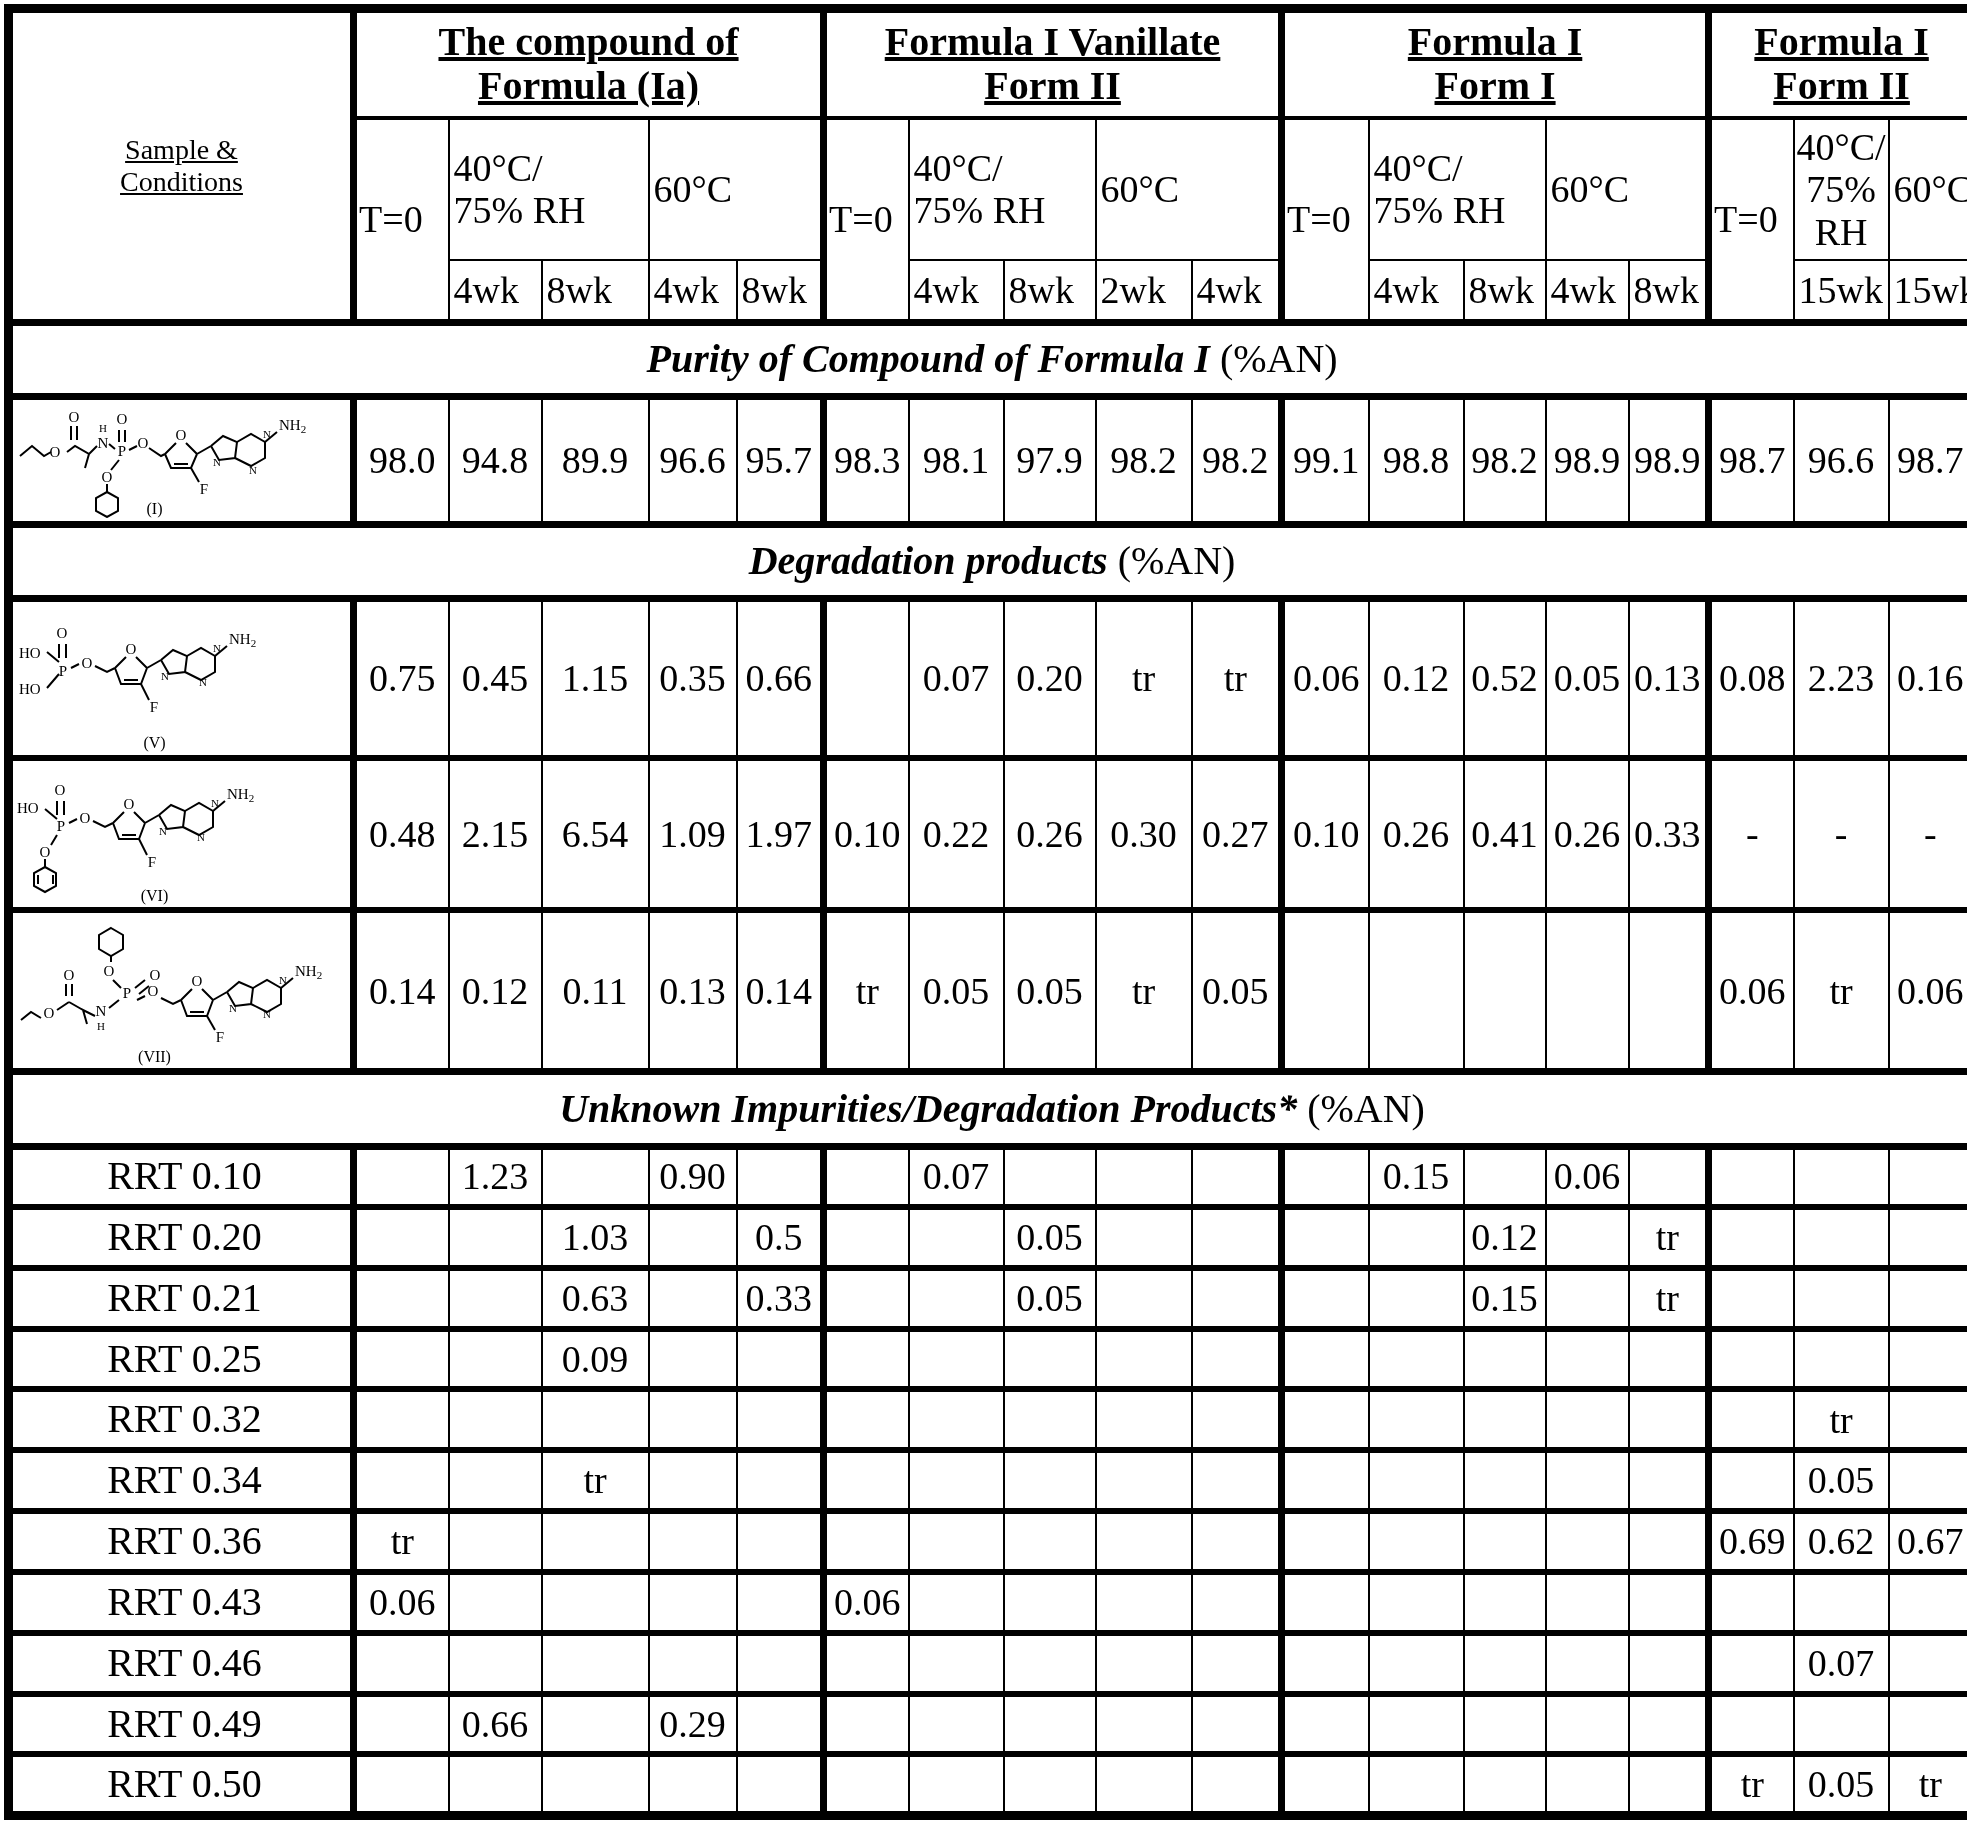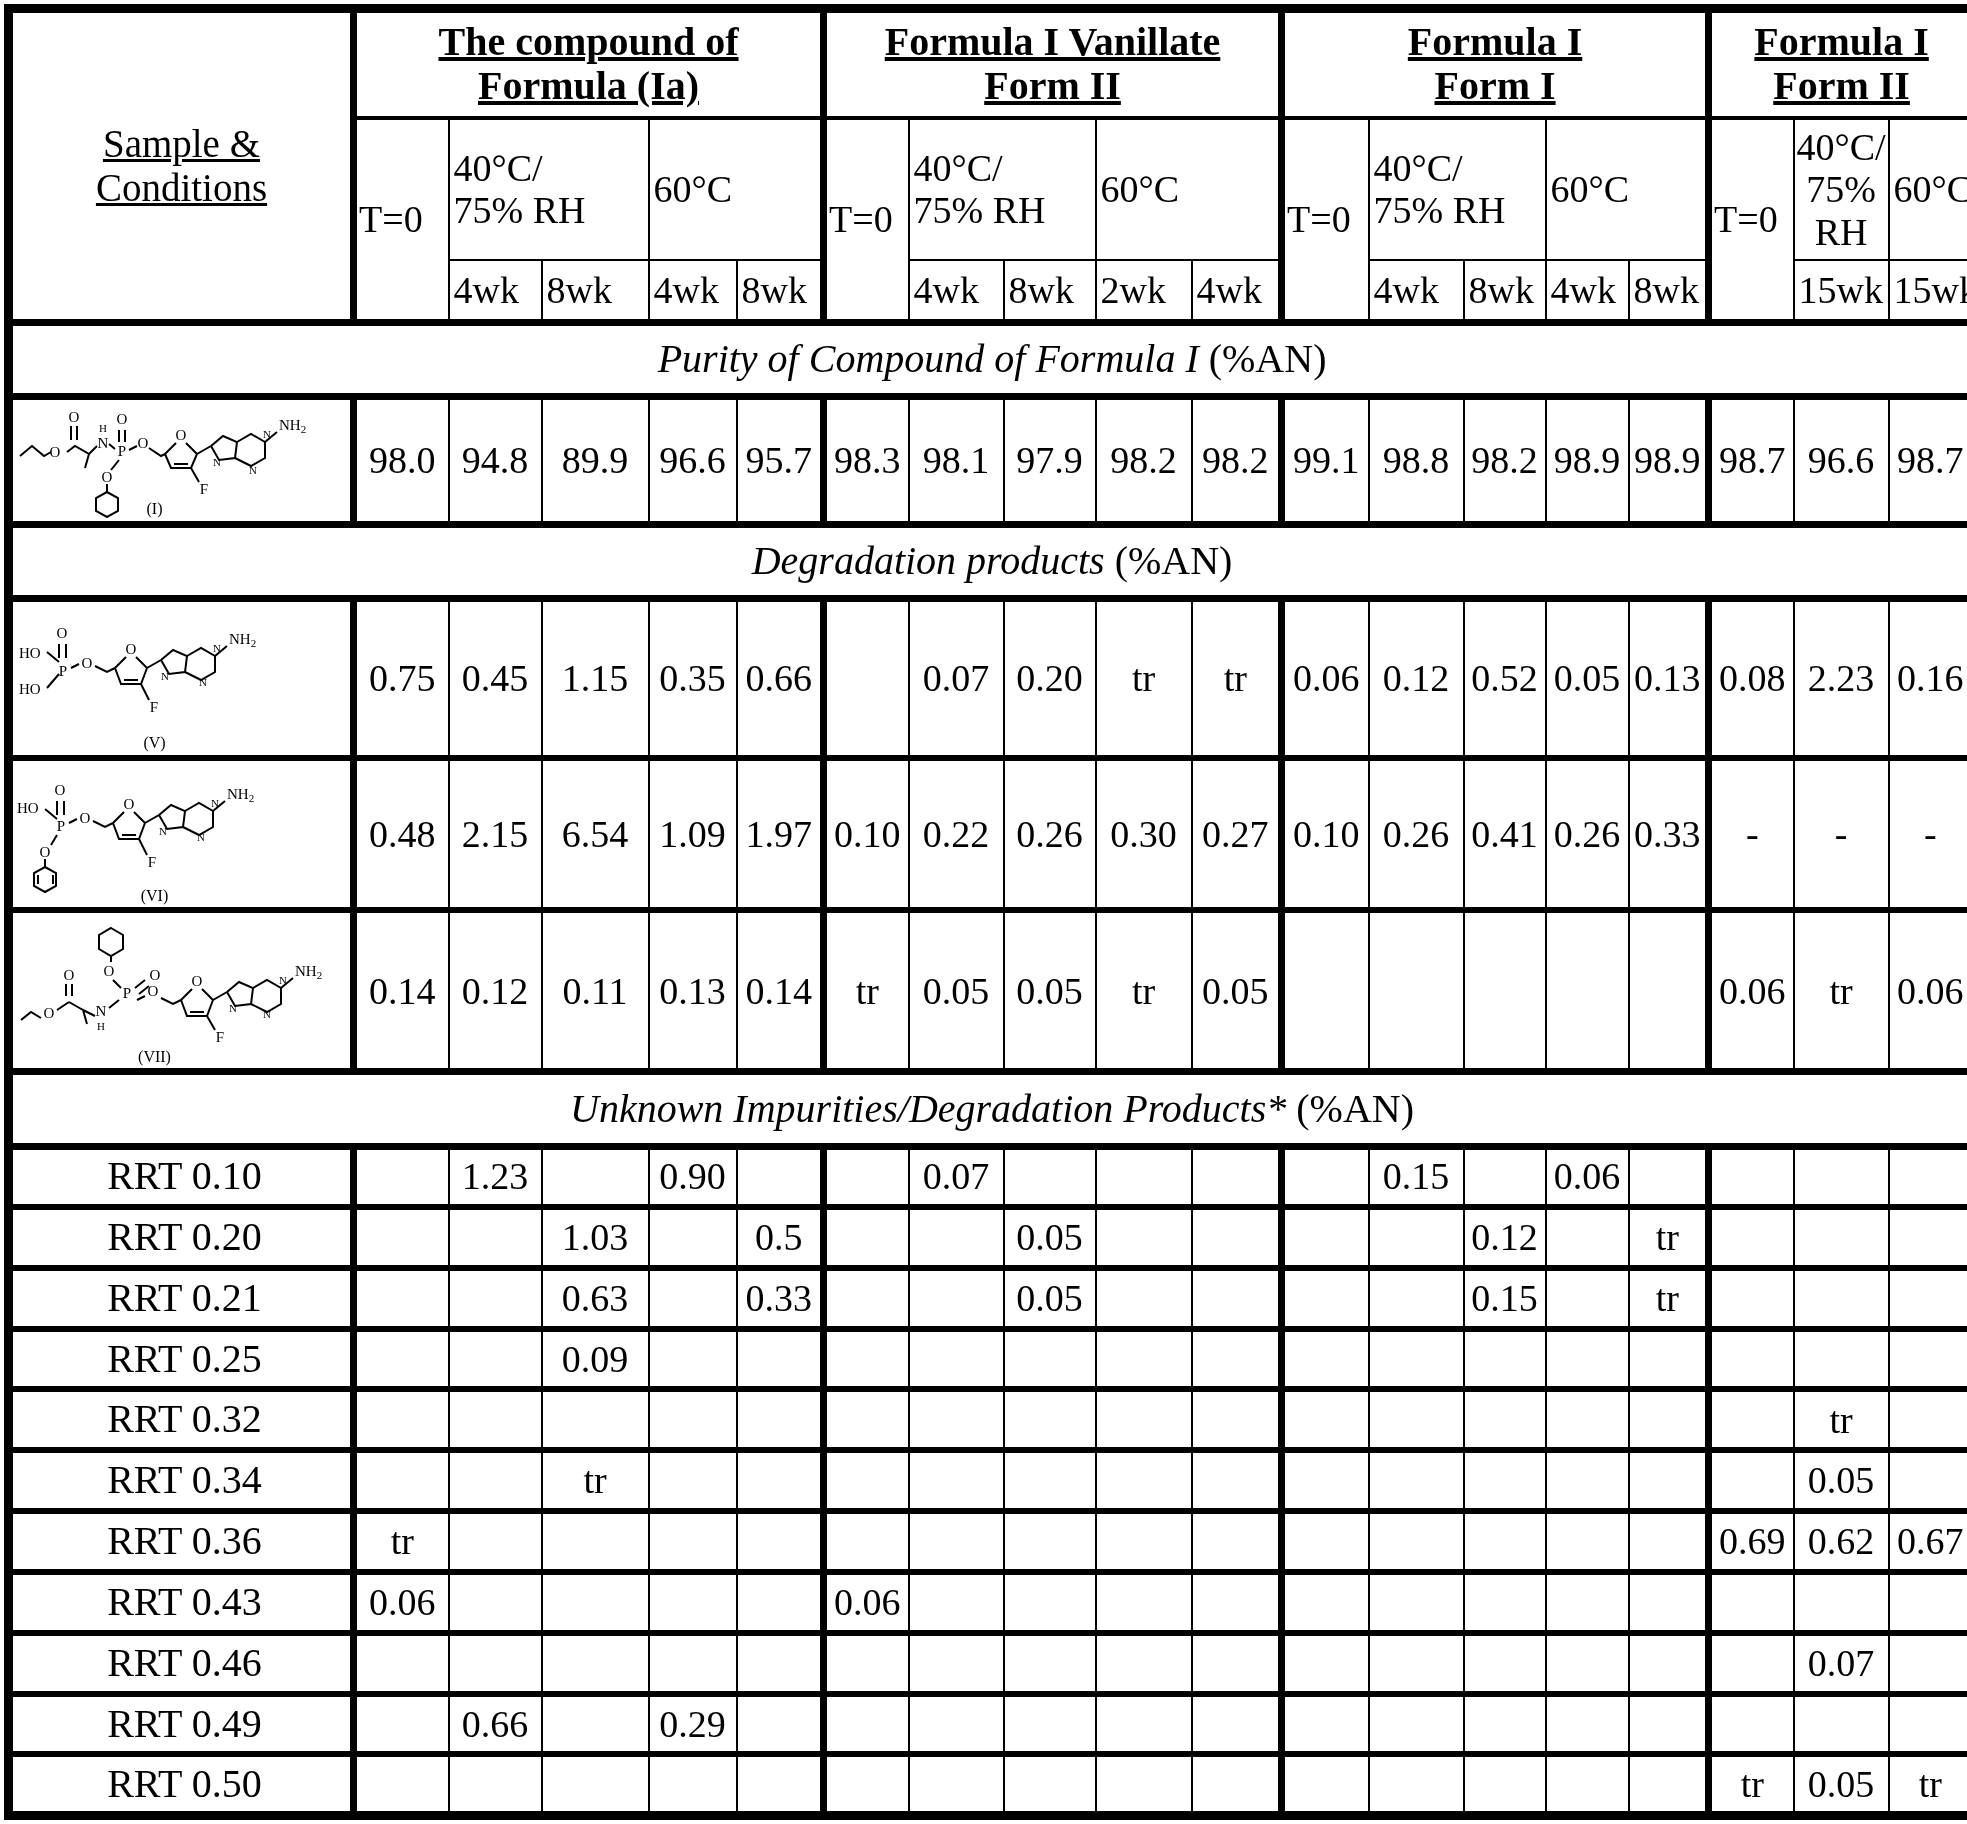--- a/index.html
+++ b/index.html
@@ -4,29 +4,29 @@
 <style>
   html,body{margin:0;padding:0;background:#fff;}
   body{width:1967px;height:1824px;font-family:"Liberation Serif",serif;color:#000;}
   table{border-collapse:collapse;table-layout:fixed;width:1959px;height:1816px;margin:4px;
         border:9px solid #000;}
   td{border:2px solid #000;padding:0;overflow:hidden;line-height:1.12;vertical-align:middle;}
   
   .gb{border-left-width:7px;}
   
   tr.titles td{border-bottom-width:4px;text-decoration:underline;}
-  .corner{text-align:center;font-size:39px;}
+  .corner{text-align:center;font-size:28px;}
   .gtitle{text-align:center;font-weight:bold;font-size:40px;}
   .t0{font-size:38px;text-align:left;padding-left:2px;}
   .sub{font-size:38px;text-align:left;padding-left:4px;}
   .sub.center{text-align:center;padding-left:0;}
   .wk{font-size:38px;text-align:left;padding-left:4px;}
   
   tr.band td{border-top-width:7px;border-bottom-width:7px;text-align:center;font-size:40px;}
-  tr.band .it{font-style:italic;}
+  tr.band .it{font-style:italic;font-weight:bold;}
   tr.band .suffix{font-style:normal;margin-top:40px;}
   
   tr.struct > td{border-top-width:6px;}
   tr.rrt > td{border-top-width:6px;}
   td.val{font-size:38px;text-align:center;}
   td.rrtlabel{font-size:40px;text-align:center;padding-left:6px;}
   .structcell{vertical-align:middle;}
   .struct-wrap{position:relative;width:343px;}
   .struct-wrap svg{display:block;margin:2px 0 0 2px;}
   .slabel{position:absolute;left:0;right:60px;bottom:0;text-align:center;font-size:16px;}

